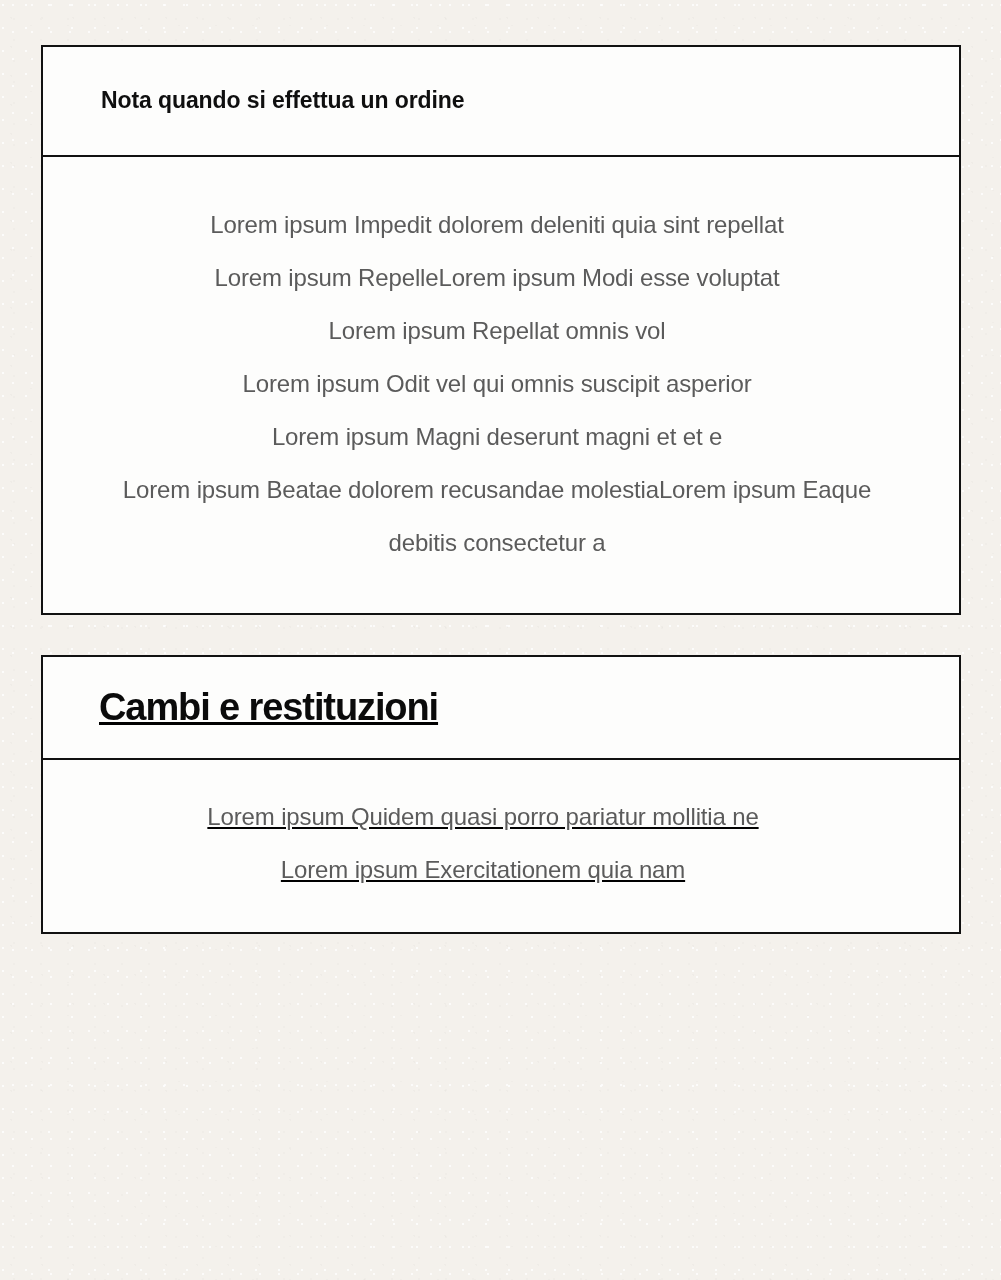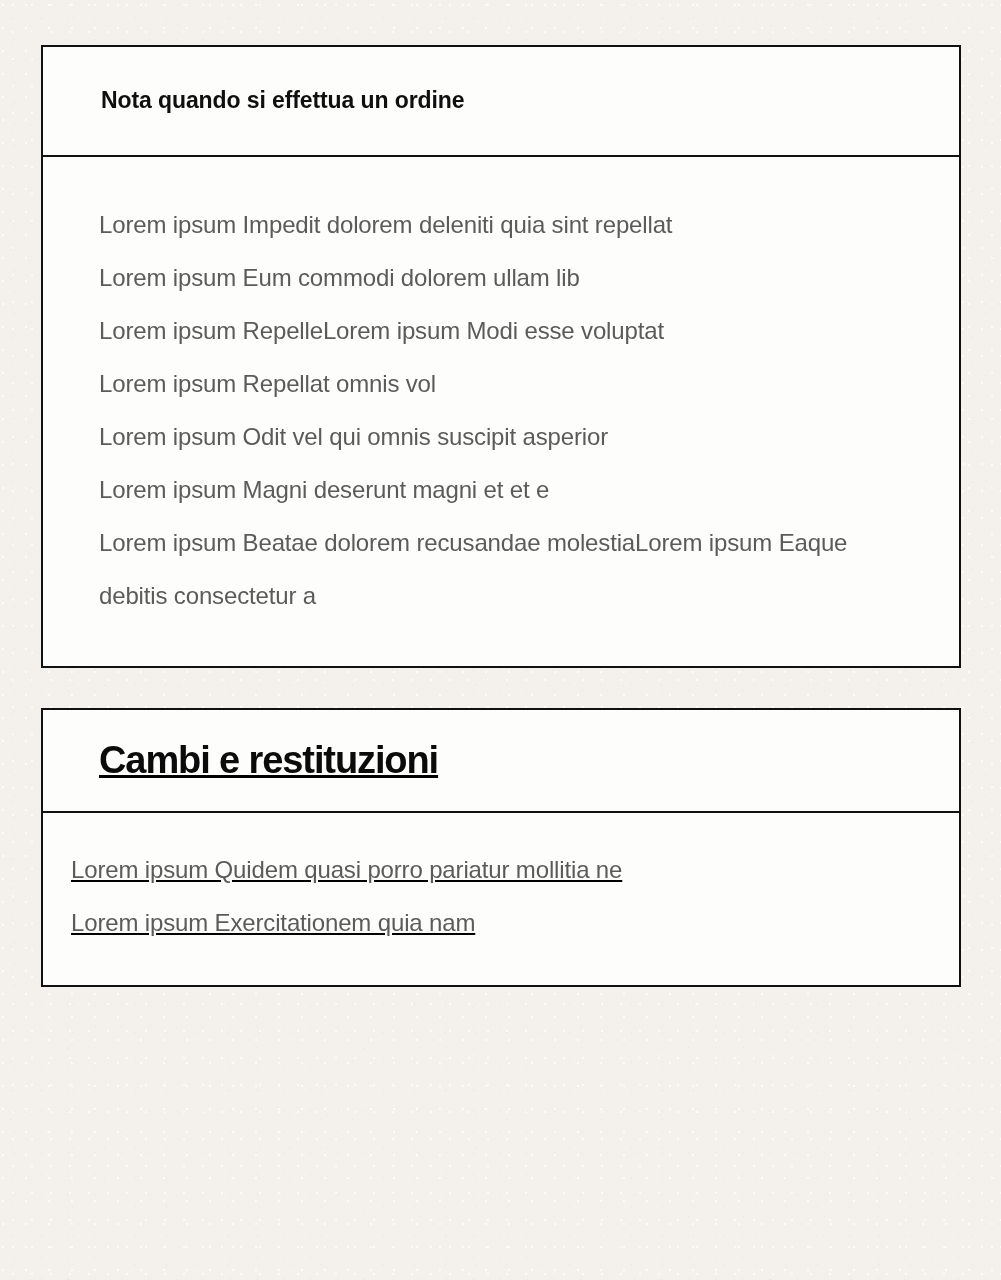--- a/index.html
+++ b/index.html
@@ -81,20 +81,21 @@
     font-weight: bold;
     color: #0b0b0b;
     letter-spacing: -1.1px;
     line-height: 1.15;
     margin: 0;
   }
 
   .card-body {
     padding: 41px 64px 44px 56px;
     box-sizing: border-box;
+    text-align: center;
   }
   .card-body--second {
     padding: 30px 64px 36px 28px;
   }
 
   .body-line {
     font-size: 24px;
     line-height: 53px;
     color: #5b5b5b;
     font-weight: normal;
@@ -110,21 +111,20 @@
 <div class="page-grain"></div>
 
 <div class="page">
 
   <section class="card">
     <div class="card-header card-header--sm">
       <h2 class="card-title">Nota quando si effettua un ordine</h2>
     </div>
     <div class="card-body">
       <p class="body-line">Lorem ipsum Impedit dolorem deleniti quia sint repellat</p>
-      <p class="body-line">Lorem ipsum Eum commodi dolorem ullam lib</p>
       <p class="body-line">Lorem ipsum RepelleLorem ipsum Modi esse voluptat</p>
       <p class="body-line">Lorem ipsum Repellat omnis vol</p>
       <p class="body-line">Lorem ipsum Odit vel qui omnis suscipit asperior</p>
       <p class="body-line">Lorem ipsum Magni deserunt magni et et e</p>
       <p class="body-line">Lorem ipsum Beatae dolorem recusandae molestiaLorem ipsum Eaque debitis consectetur a</p>
     </div>
   </section>
 
   <section class="card">
     <div class="card-header card-header--lg">

